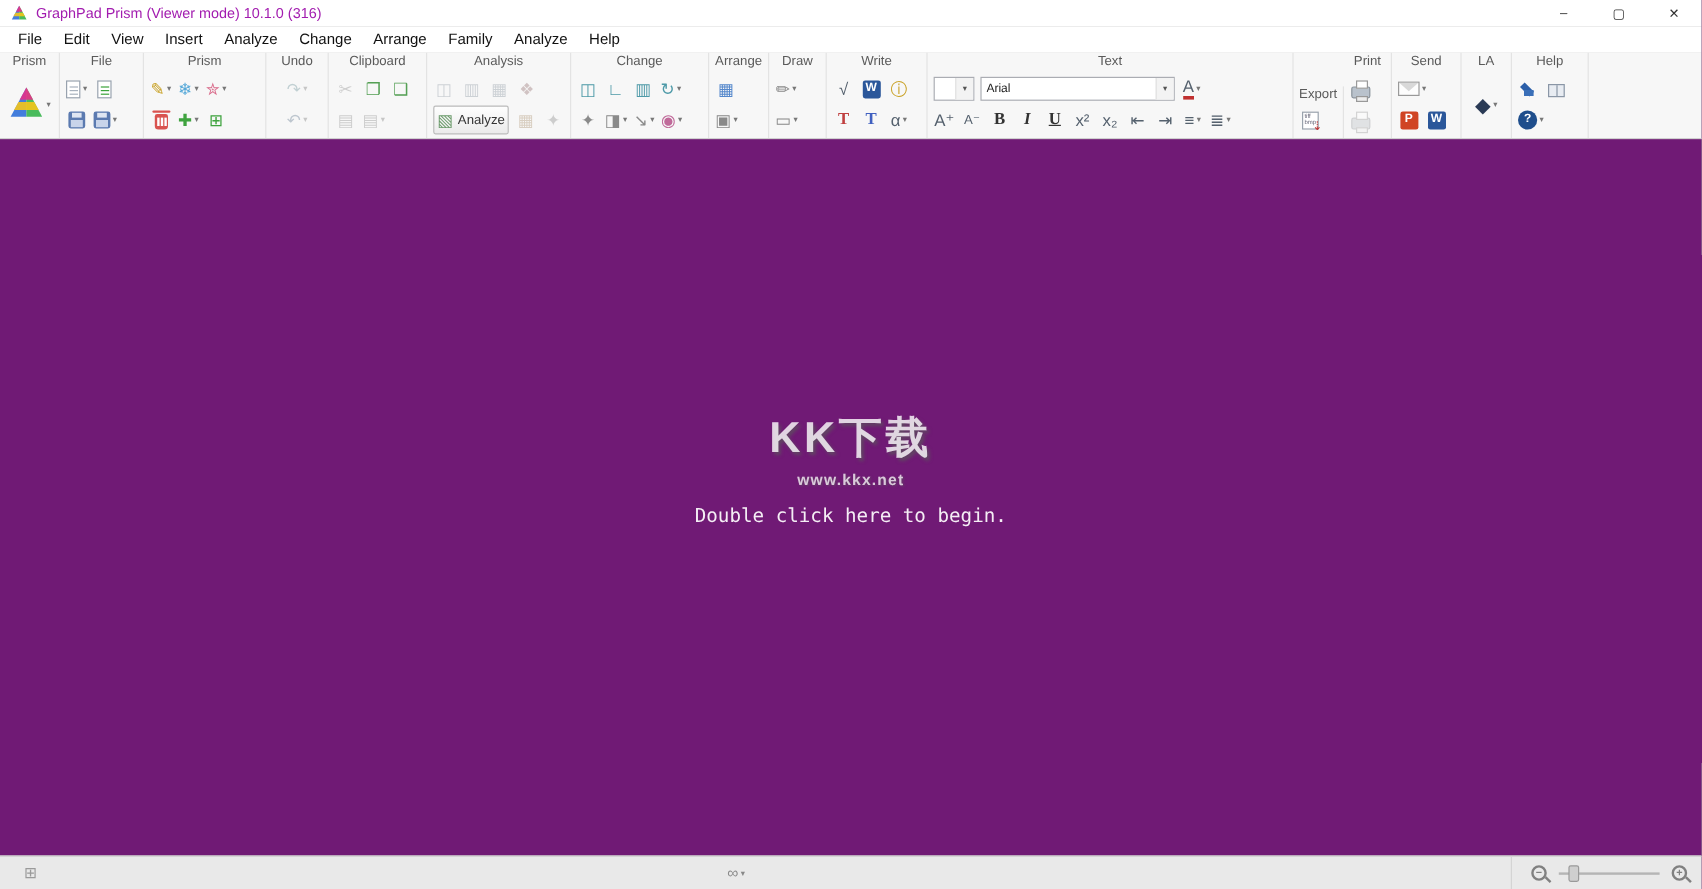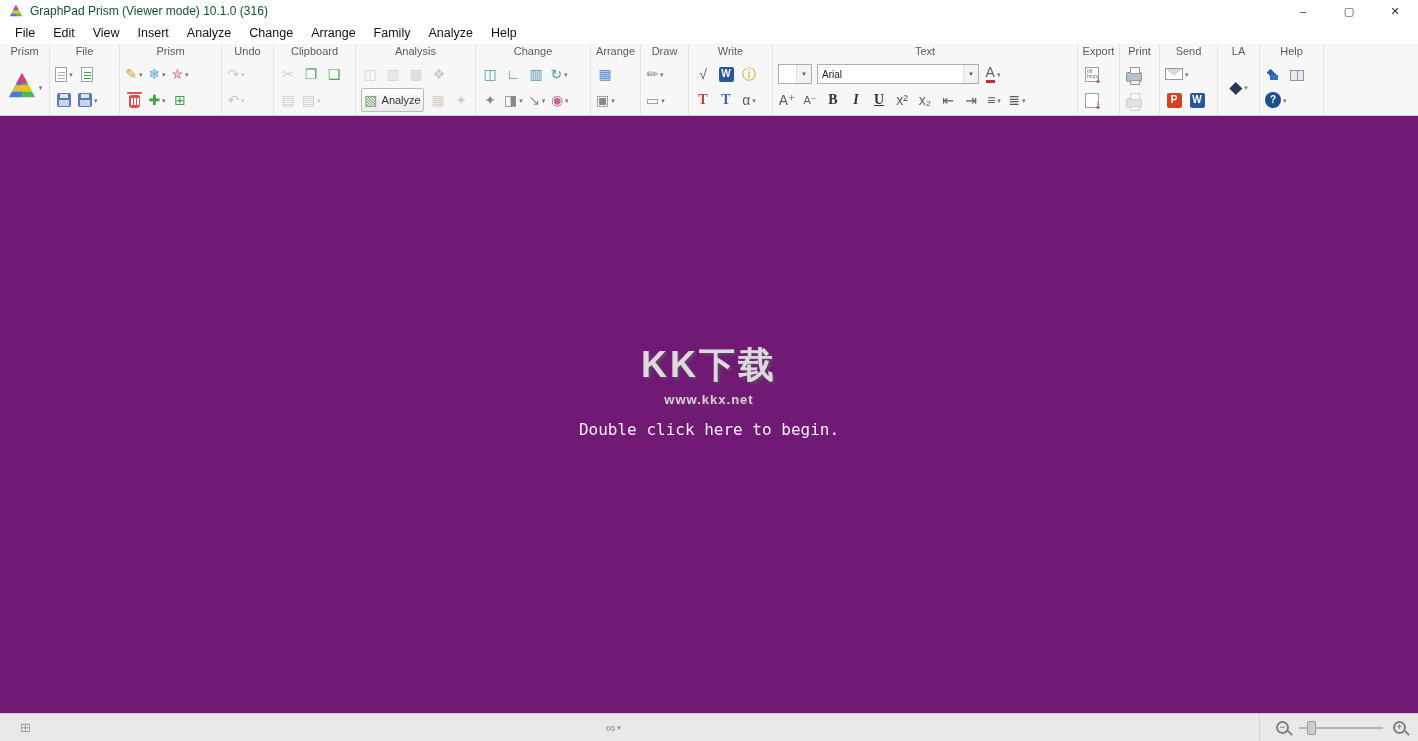--- a/index.html
+++ b/index.html
@@ -3,21 +3,21 @@
 <meta charset="utf-8">
 <style>
   *{margin:0;padding:0;box-sizing:border-box;}
   html,body{width:1418px;height:741px;overflow:hidden;}
   body{font-family:"Liberation Sans","DejaVu Sans",sans-serif;font-size:12px;color:#222;background:#adadad;}
   .app{width:1418px;height:741px;display:flex;flex-direction:column;}
 
   
   .titlebar{height:22px;background:#fff;display:flex;align-items:center;padding-left:8px;flex:0 0 auto;}
   .app-icon{width:16px;height:16px;display:flex;align-items:center;justify-content:center;margin-right:6px;}
-  .title{font-size:12px;color:#14532d;}
+  .title{font-size:12px;color:#a21caf;}
   .win-controls{margin-left:auto;display:flex;height:100%;}
   .win-btn{width:46px;height:100%;display:flex;align-items:center;justify-content:center;font-size:11px;color:#333;}
 
   
   .menubar{height:22px;background:#fff;display:flex;align-items:center;padding-left:6px;flex:0 0 auto;}
   .menu-item{padding:2px 9px;font-size:12.5px;color:#111;}
 
   
   .ribbon{height:72px;background:#f7f7f7;border-bottom:1px solid #d0d0d0;display:flex;flex:0 0 auto;}
   .rgroup{border-right:1px solid #e3e3e3;display:flex;flex-direction:column;flex:0 0 auto;}
@@ -67,29 +67,29 @@
   .ic-cap{width:18px;height:12px;margin-top:2px;}
   .ic-cap::before{content:"";position:absolute;left:2px;top:0;width:11px;height:11px;background:#2b5fa8;transform:rotate(45deg) scaleY(.5);}
   .ic-cap::after{content:"";position:absolute;left:5px;top:6px;width:8px;height:5px;background:#3a6fb8;}
   .ic-book{width:14px;height:11px;background:#e8ecf2;border:1px solid #8a96a6;margin-top:2px;}
   .ic-book::before{content:"";position:absolute;left:6px;top:0;bottom:0;width:1px;background:#8a96a6;}
 
   
   [data-name="ribbon-group-prism"]{width:50px;}
   [data-name="ribbon-group-file"]{width:70px;}
   [data-name="ribbon-group-sheet"]{width:102px;}
-  [data-name="ribbon-group-undo"]{width:52px;}
+  [data-name="ribbon-group-undo"]{width:52px;align-items:center;}
   [data-name="ribbon-group-clipboard"]{width:82px;}
   [data-name="ribbon-group-analysis"]{width:120px;}
   [data-name="ribbon-group-change"]{width:115px;}
   [data-name="ribbon-group-arrange"]{width:50px;}
   [data-name="ribbon-group-draw"]{width:48px;}
   [data-name="ribbon-group-write"]{width:84px;}
   [data-name="ribbon-group-text"]{width:305px;}
-  [data-name="ribbon-group-export"]{width:42px;}
+  [data-name="ribbon-group-export"]{width:42px;margin-top:28px;}
   [data-name="ribbon-group-print"]{width:40px;}
   [data-name="ribbon-group-send"]{width:58px;}
   [data-name="ribbon-group-cloud"]{width:60px;}
   [data-name="ribbon-group-la"]{width:42px;}
   [data-name="ribbon-group-help"]{width:64px;}
 
   
   .canvas{flex:1;background:#701a75;position:relative;}
   .watermark{position:absolute;top:225px;left:0;right:0;text-align:center;}
   .wm-title{font-size:36px;font-weight:bold;letter-spacing:3px;color:rgba(255,255,255,.8);text-shadow:2px 2px 3px rgba(90,90,90,.7);}

